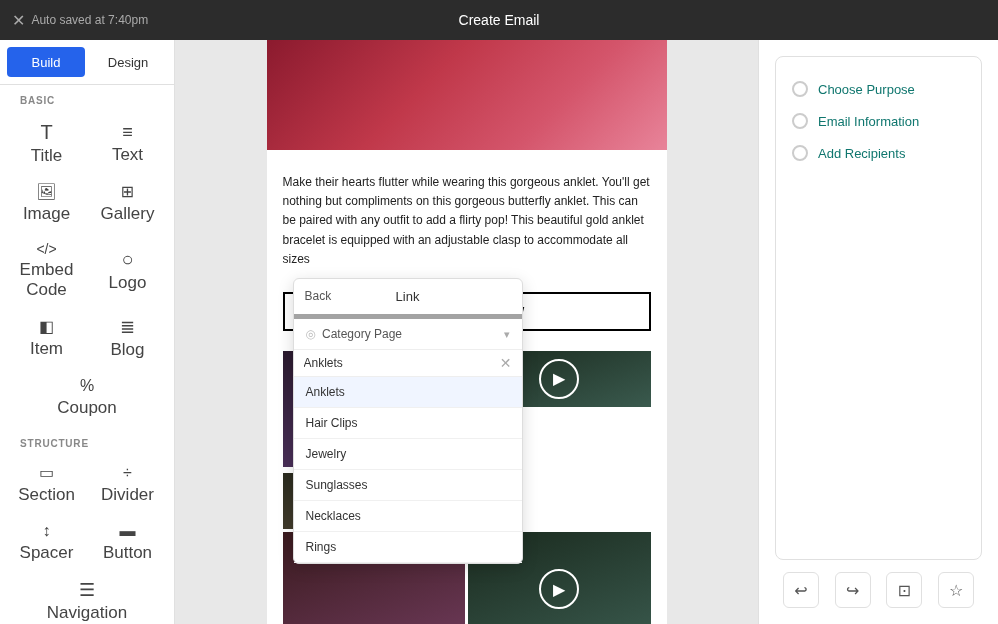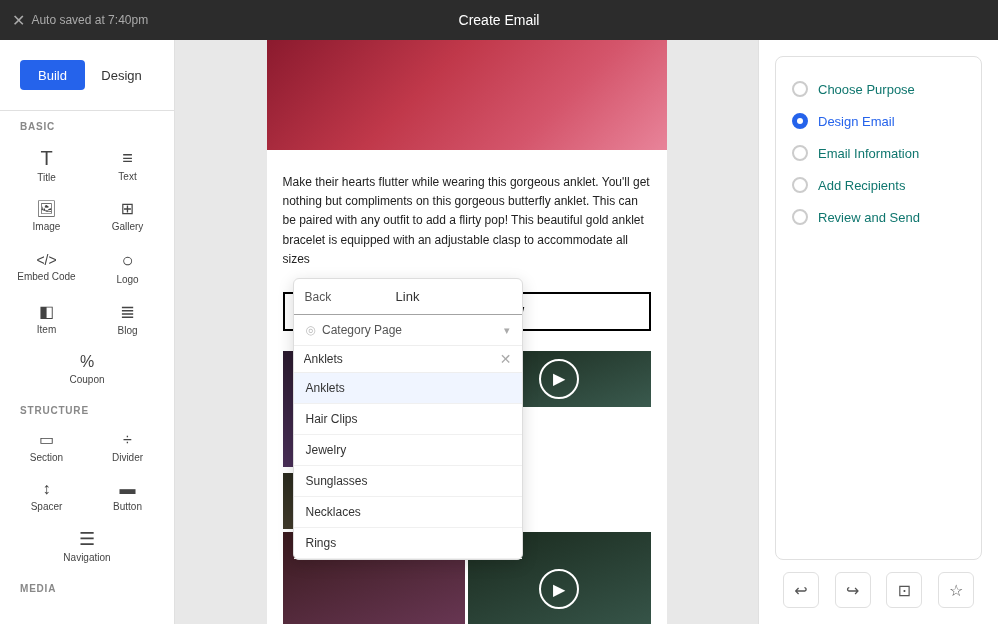--- a/index.html
+++ b/index.html
@@ -33,21 +33,21 @@
       background: #fff;
       border-right: 1px solid #e0e0e0;
       display: flex;
       flex-direction: column;
       overflow-y: auto;
       flex-shrink: 0;
     }
     .build-design-tabs {
       display: flex;
       border-bottom: 1px solid #e0e0e0;
-      padding: 20px;
+      padding: 7px;
       gap: 4px;
     }
     .tab-btn {
       flex: 1;
       height: 30px;
       border: none;
       border-radius: 4px;
       cursor: pointer;
       font-size: 13px;
       font-weight: 500;
@@ -73,21 +73,21 @@
       display: flex;
       flex-direction: column;
       align-items: center;
       justify-content: center;
       padding: 8px 4px 6px;
       border-radius: 4px;
       cursor: pointer;
       gap: 4px;
     }
     .tool-icon { font-size: 18px; color: #444; line-height: 1; }
-    .tool-label { font-size: 10px; color: #444; }
+    .tool-label { font-size: 17px; color: #444; text-align: center; }
 
     
     .canvas-area {
       flex: 1;
       overflow-y: auto;
       background: #e8e8e8;
       position: relative;
     }
     .email-canvas {
       width: 400px;
@@ -129,23 +129,22 @@
     }
     .link-popup {
       background: #fff;
       border: 1px solid #ddd;
       border-radius: 6px;
       box-shadow: 0 4px 16px rgba(0,0,0,0.15);
       width: 230px;
     }
     .link-popup-header {
       display: flex;
-      align-items: center;
       padding: 10px 6px;
-      border-bottom: 1px solid #a3a3a3;
+      border-bottom: 5px solid #a3a3a3;
       font-size: 13px;
       color: #333;
       font-weight: 500;
       justify-content: center;
     }
     .back-btn {
       position: absolute;
       left: 12px;
       font-size: 12px;
       color: #555;
@@ -426,34 +425,26 @@
     </div>
   </div>
 
   <div class="right-panel">
     <div class="wizard-card">
       <div class="wizard-item">
         <div class="wizard-radio"></div>
         <span class="wizard-label dimmed">Choose Purpose</span>
       </div>
       <div class="wizard-item">
-        <div class="wizard-radio active"></div>
-        <span class="wizard-label active">Design Email</span>
-      </div>
-      <div class="wizard-item">
         <div class="wizard-radio"></div>
         <span class="wizard-label dimmed">Email Information</span>
       </div>
       <div class="wizard-item">
         <div class="wizard-radio"></div>
         <span class="wizard-label dimmed">Add Recipients</span>
-      </div>
-      <div class="wizard-item">
-        <div class="wizard-radio"></div>
-        <span class="wizard-label dimmed">Review and Send</span>
       </div>
     </div>
 
 
     <div class="action-icons-row">
       <div class="action-icon-btn">↩</div>
       <div class="action-icon-btn">↪</div>
       <div class="action-icon-btn">⊡</div>
       <div class="action-icon-btn">☆</div>
     </div>

